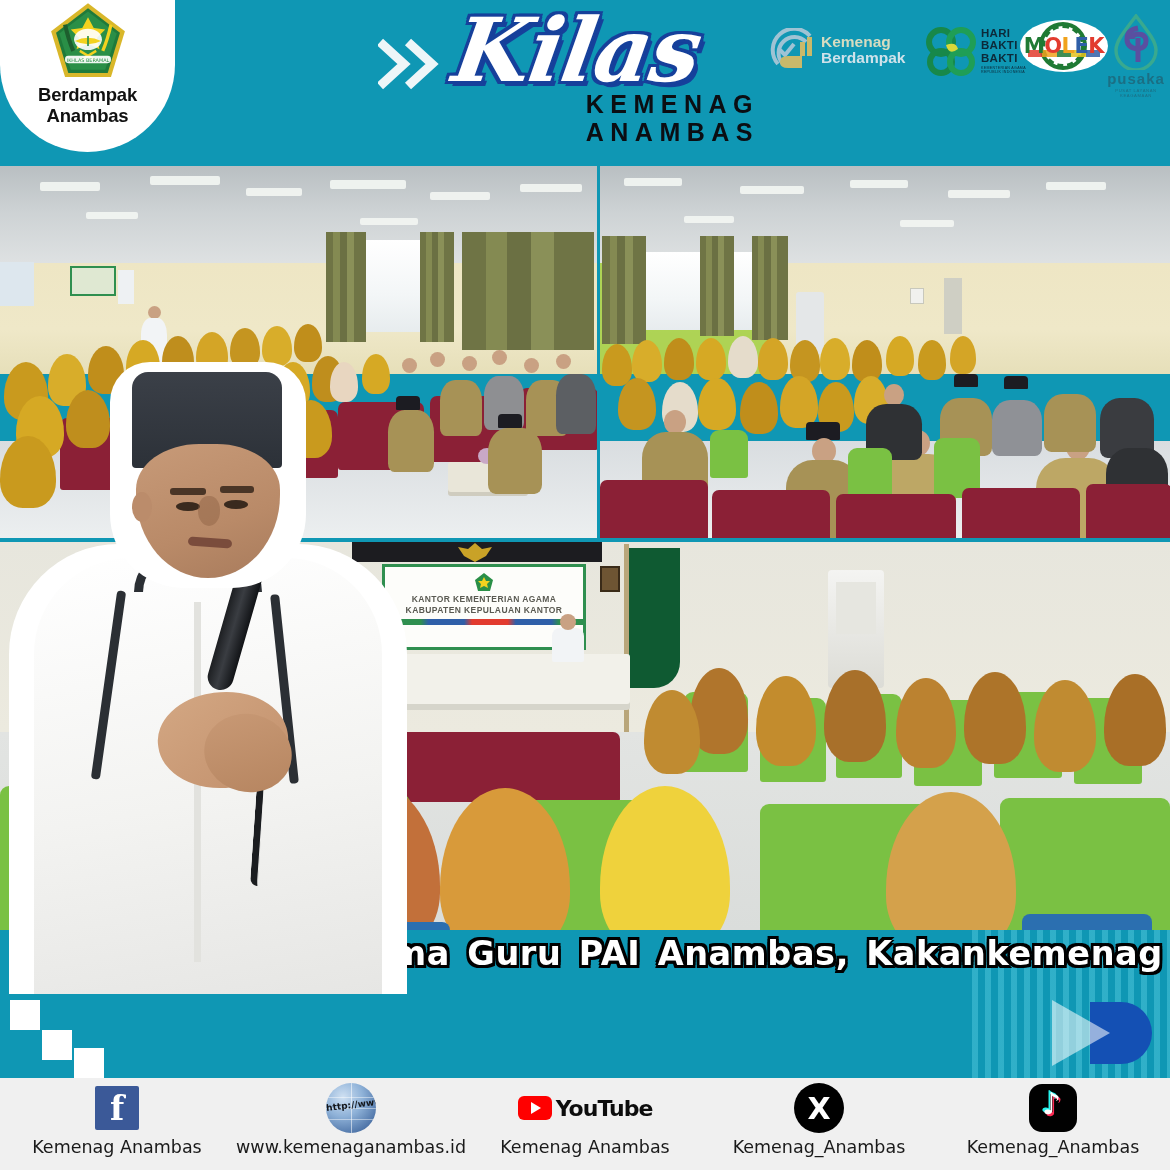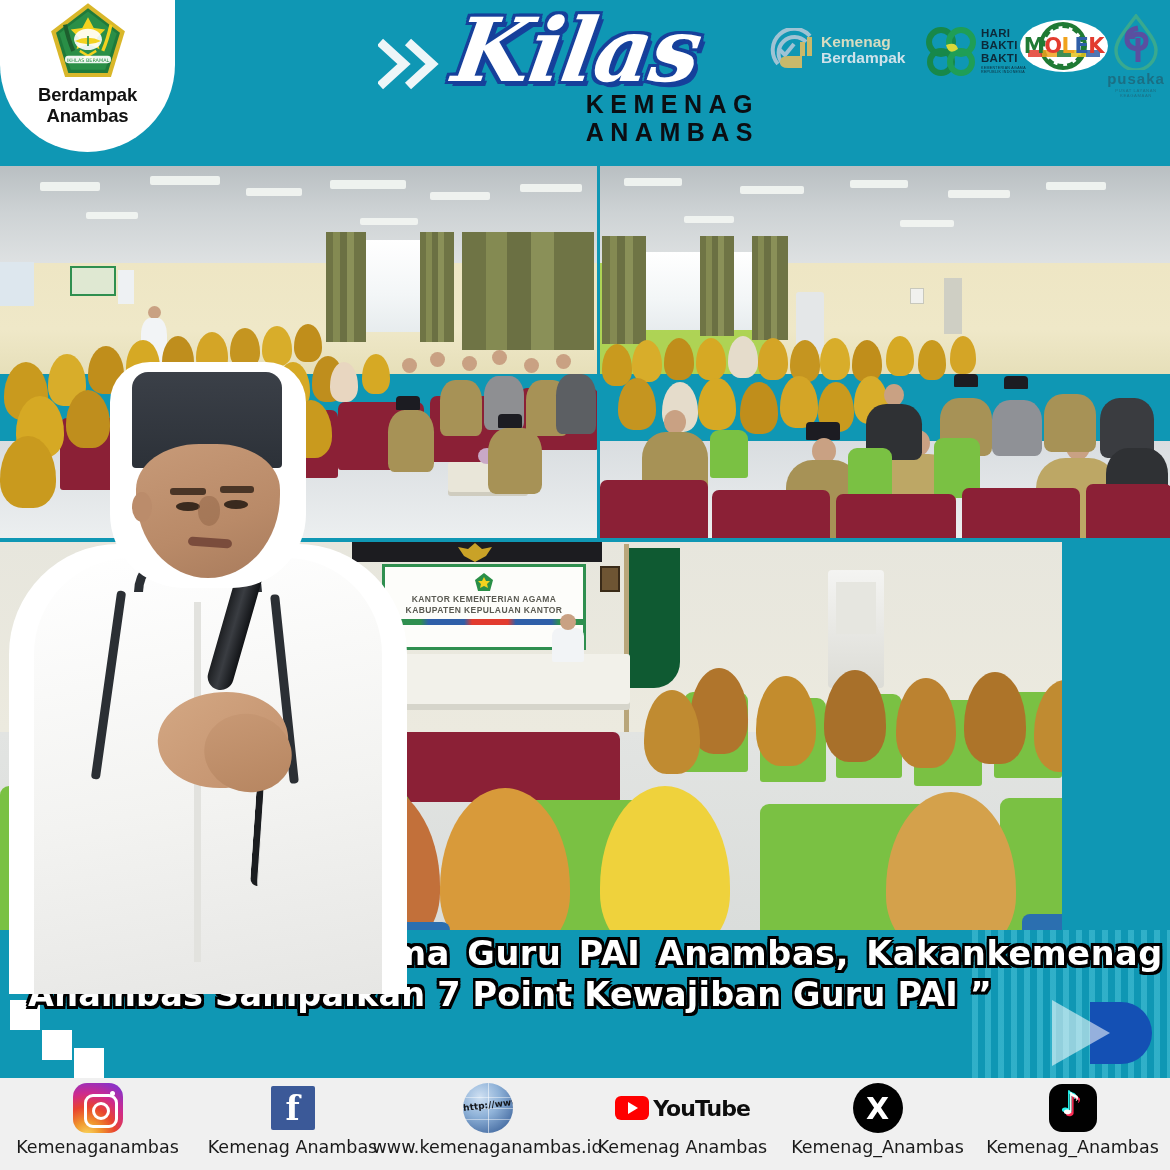--- a/index.html
+++ b/index.html
@@ -89,21 +89,21 @@
   .pusaka{ left:340px; top:6px; width:60px; height:80px; }
   .pusaka-drop{ position:relative; width:48px; height:56px; margin:0 auto; }
   .pusaka-txt{ font-size:15px; font-weight:bold; color:#1b6f84; text-align:center; line-height:1; margin-top:1px; letter-spacing:1px;}
   .pusaka-sub{ font-size:4.2px; color:#1b6f84; text-align:center; letter-spacing:.6px; margin-top:2px;}
 
   
   .collage{ position:absolute; left:0; top:166px; width:1170px; height:790px; background:#0f97b4; }
   .ph{ position:absolute; overflow:hidden; }
   .ph-tl{ left:0; top:0; width:597px; height:372px; }
   .ph-tr{ left:600px; top:0; width:570px; height:372px; }
-  .ph-b{ left:0; top:376px; width:1062px; height:414px; }
+  .ph-b{ left:0; top:376px; width:1170px; height:414px; }
 
   
   .room{ position:absolute; inset:0; }
   .ceiling{ position:absolute; left:0; top:0; width:100%; height:27%;
     background:linear-gradient(180deg,#b9bfc2 0%,#cdd2d4 45%,#dfe2e3 100%); }
   .ceil-light{ position:absolute; background:#f2f5f2; border-radius:2px; opacity:.92;}
   .wall{ position:absolute; left:0; top:26%; width:100%; height:30%;
     background:linear-gradient(180deg,#eee6c4 0%,#efe8c8 60%,#e6dfb9 100%); }
   .wall-green{ position:absolute; left:0; top:26%; width:34%; height:30%; background:#a8d14b; opacity:.92;}
   .curtain{ position:absolute; background:linear-gradient(90deg,#6f7445 0 18%,#848a52 18% 34%,#6b7043 34% 52%,#8a9058 52% 70%,#6f7445 70% 100%); }
@@ -620,36 +620,27 @@
     <div class="stripes"></div>
     <div class="steps">
       <div class="step" style="left:10px;top:14px;width:30px;height:30px;"></div>
       <div class="step" style="left:42px;top:44px;width:30px;height:30px;"></div>
       <div class="step" style="left:74px;top:62px;width:30px;height:30px;"></div>
     </div>
   </div>
 
   <div class="caption" style="top:934px;">
     <div class="cap-line l1">“Pertemuan Bersama Guru PAI Anambas, Kakankemenag</div>
-    <div class="cap-line l2">Anambas Sampaikan 7 Point Kewajiban Guru PAI ”</div>
   </div>
 
   <div class="rm-nose"></div>
   <div class="rm-tri"></div>
 
   <div class="footer">
 
-    <div class="soc">
-      <div class="soc-ic">
-          <div class="ig">
-            <i></i>
-          </div>
-        </div>
-      <div class="soc-lbl">Kemenaganambas</div>
-    </div>
 
     <div class="soc">
       <div class="soc-ic">
           <div class="fb">
             <i>f</i>
           </div>
         </div>
       <div class="soc-lbl">Kemenag Anambas</div>
     </div>
 

